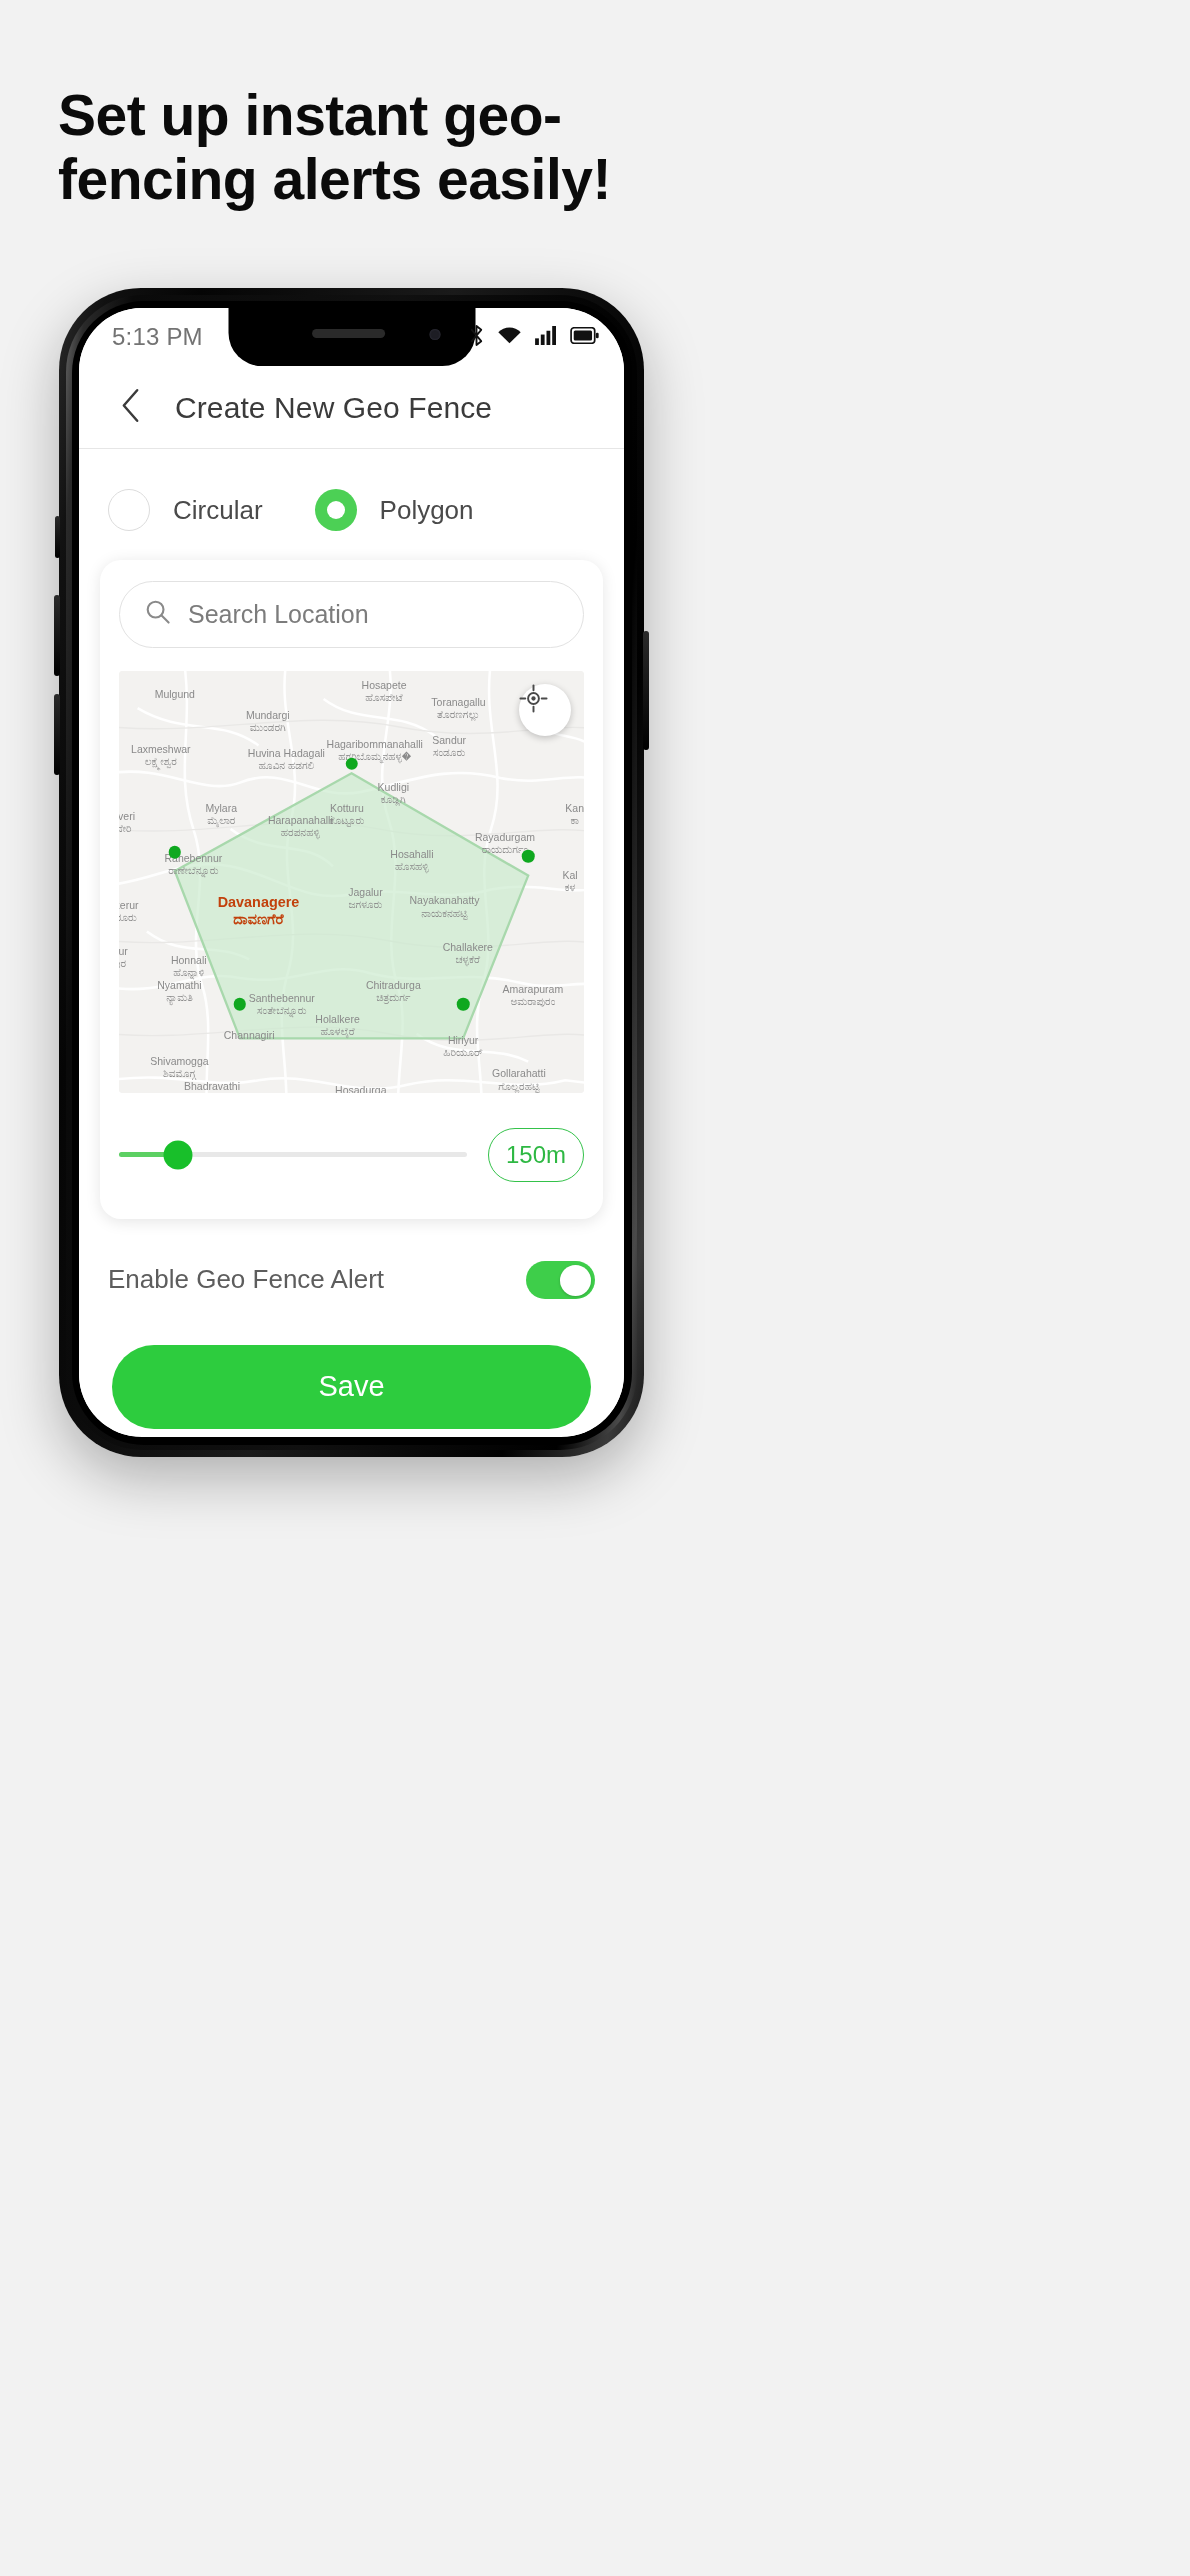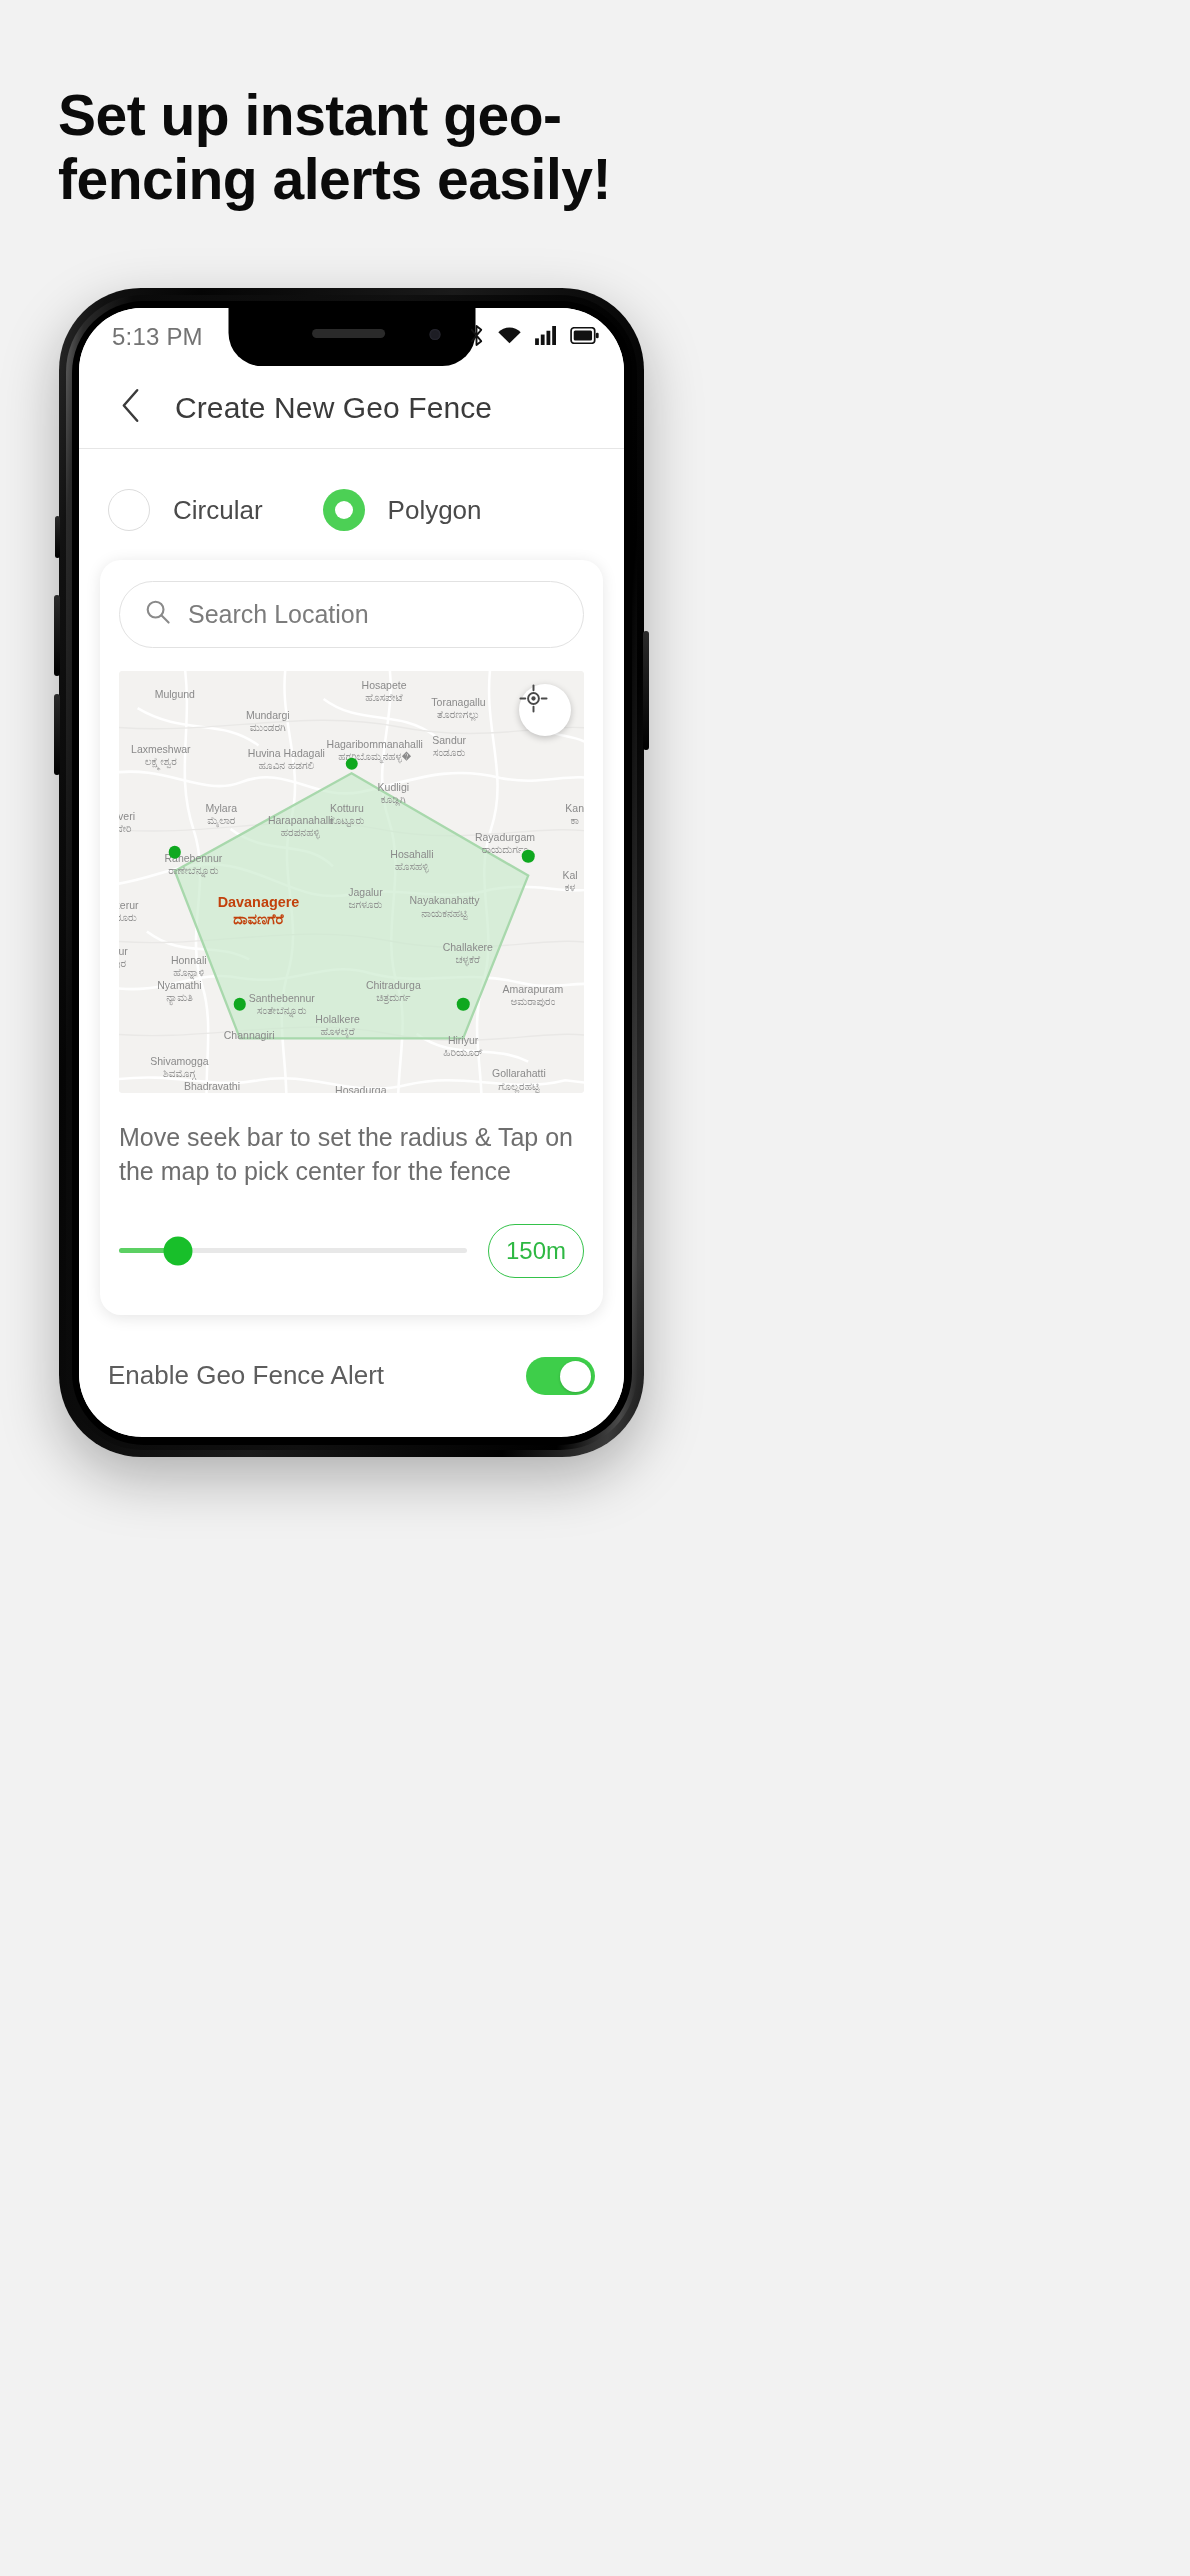--- a/index.html
+++ b/index.html
@@ -132,21 +132,21 @@
     position:relative;
     height:calc(100% - 59px - 83px);
     background:#fff;
     overflow:hidden;
   }
 
   
   .radio-row {
     display:flex; align-items:center;
     padding:40px 0 23px 29px;
-    gap:8px;
+    gap:0;
   }
   .radio-item { display:flex; align-items:center; cursor:pointer; }
   .radio-item + .radio-item { margin-left:52px; }
   .radio-dot {
     width:42px; height:42px; border-radius:50%;
     border:1.9px solid #dcdcdc;
     background:#fff;
     display:flex; align-items:center; justify-content:center;
     flex:none;
   }
@@ -495,21 +495,20 @@
                 <circle cx="15" cy="15" r="2.2" fill="#4a4a4a"></circle>
                 <line x1="15" y1="1.5" x2="15" y2="6.5" stroke="#4a4a4a" stroke-width="2" stroke-linecap="round"></line>
                 <line x1="15" y1="23.5" x2="15" y2="28.5" stroke="#4a4a4a" stroke-width="2" stroke-linecap="round"></line>
                 <line x1="1.5" y1="15" x2="6.5" y2="15" stroke="#4a4a4a" stroke-width="2" stroke-linecap="round"></line>
                 <line x1="23.5" y1="15" x2="28.5" y2="15" stroke="#4a4a4a" stroke-width="2" stroke-linecap="round"></line>
               </svg>
             </span>
           </div>
         </div>
 
-        <div class="hint">Move seek bar to set the radius &amp; Tap on the map to pick center for the fence</div>
 
         <div class="slider-row">
           <div class="slider-track">
             <div class="slider-fill" id="slider-fill" style="width: 17%;"></div>
             <div class="slider-thumb" id="slider-thumb" style="left: 17%;"></div>
           </div>
           <div class="radius-pill">150m</div>
         </div>
       </div>
 

